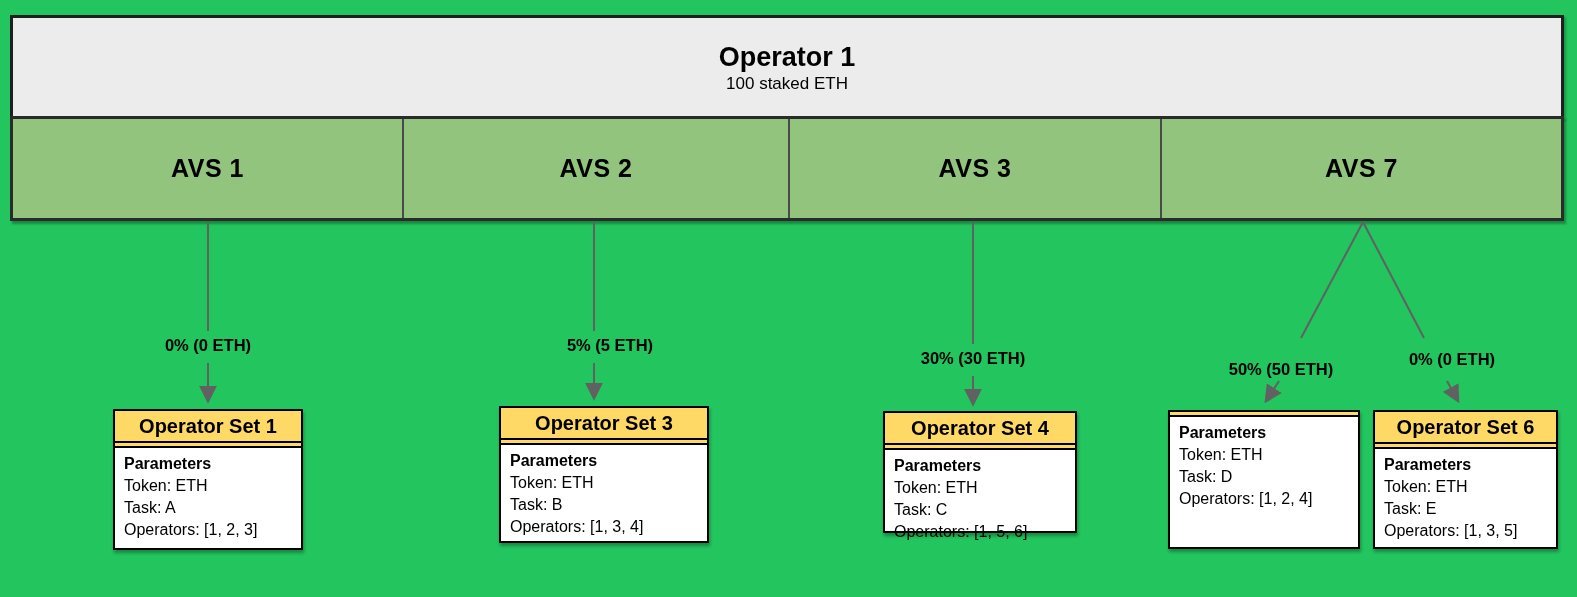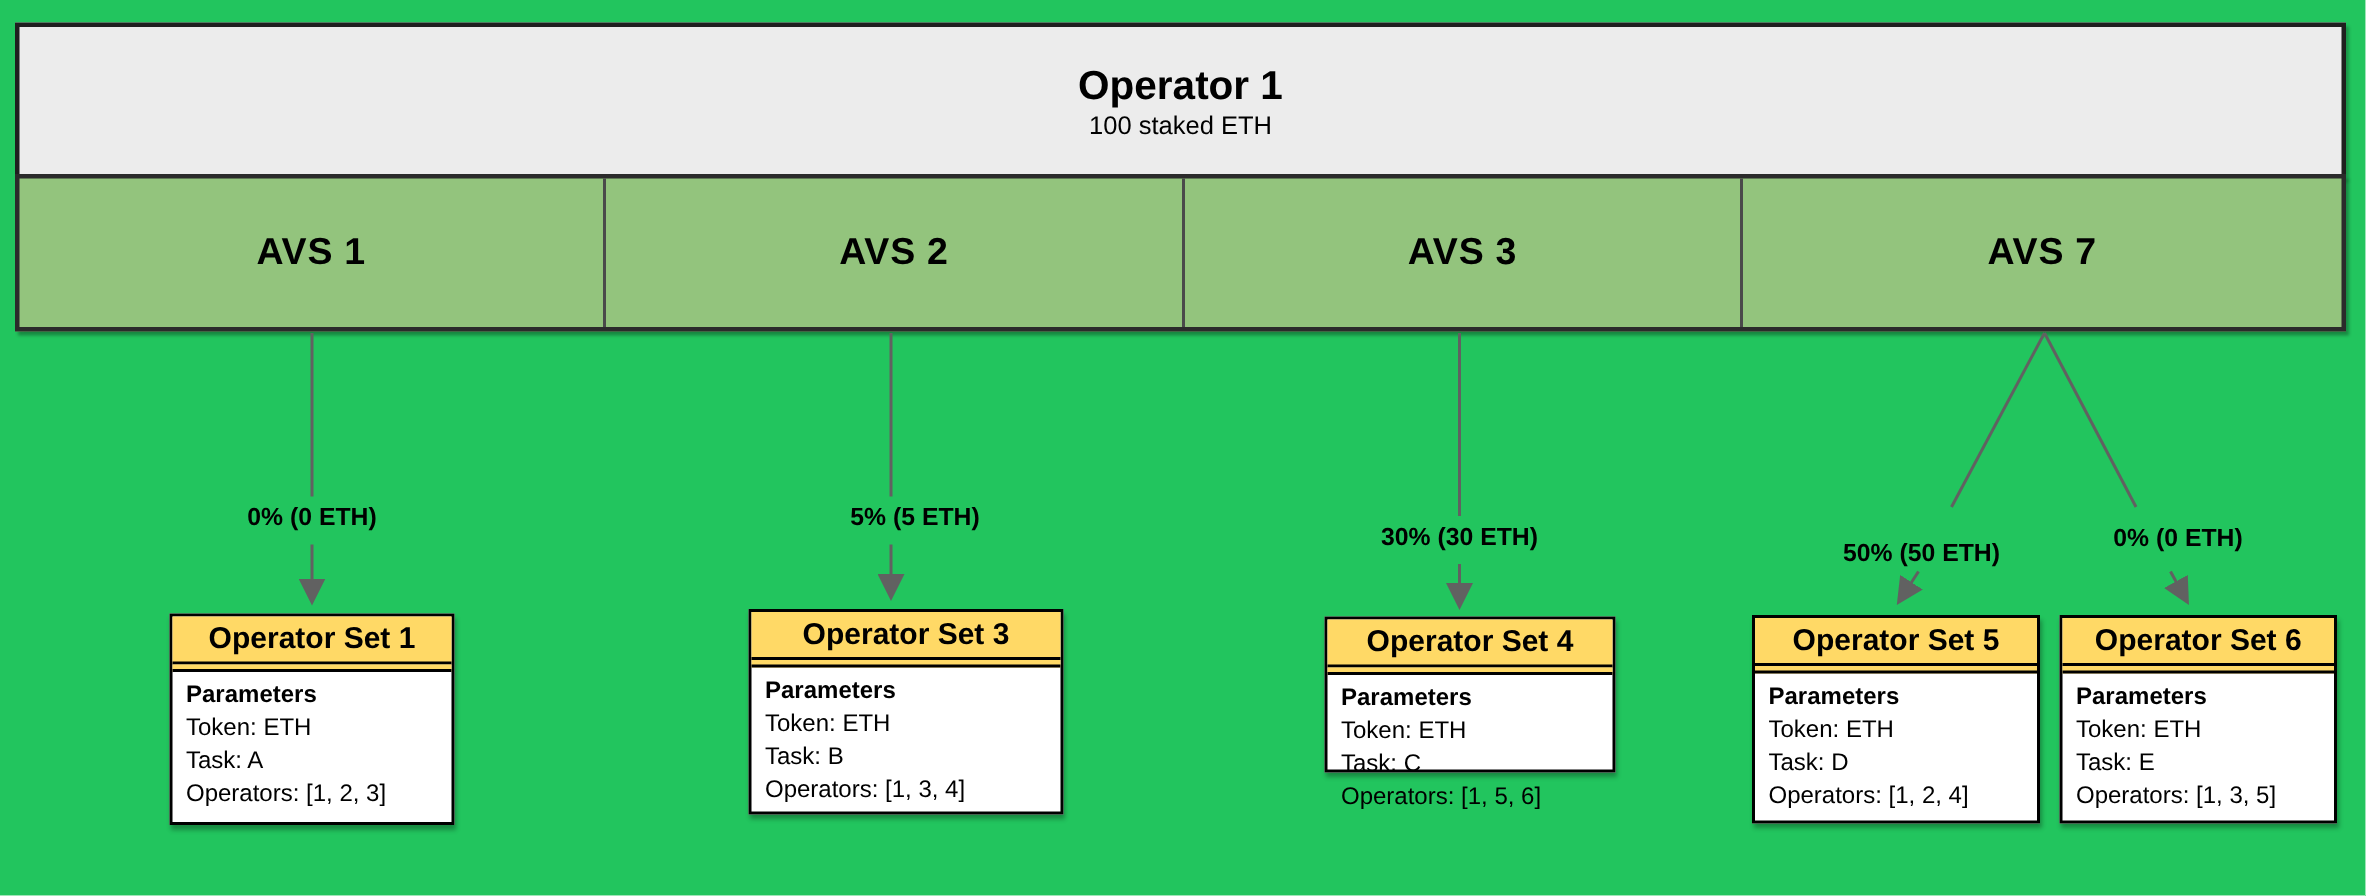--- a/index.html
+++ b/index.html
@@ -90,21 +90,21 @@
   
   .opset {
     position: absolute;
     box-sizing: border-box;
     background: #ffffff;
     border: 2px solid #000000;
     box-shadow: 1px 3px 3px rgba(0,0,0,0.3);
   }
   .opset-1 { left: 113px;  top: 409px; width: 190px; height: 141px; }
   .opset-3 { left: 499px;  top: 406px; width: 210px; height: 137px; }
-  .opset-4 { left: 883px;  top: 411px; width: 194px; height: 104px; }
+  .opset-4 { left: 883px;  top: 411px; width: 194px; height: 122px; }
   .opset-5 { left: 1168px; top: 410px; width: 192px; height: 139px; }
   .opset-6 { left: 1373px; top: 410px; width: 185px; height: 139px; }
 
   .opset-header {
     background: #FFD966;
     border-bottom: 2px solid #000000;
     text-align: center;
     font-size: 20px;
     font-weight: bold;
     padding: 4px 0 3px 0;
@@ -204,21 +204,20 @@
     <div class="opset-header-strip"></div>
     <div class="opset-body">
       <div class="param-heading">Parameters</div>
       <div>Token: ETH</div>
       <div>Task: C</div>
       <div>Operators: [1, 5, 6]</div>
     </div>
   </div>
 
   <div class="opset opset-5">
-    <div class="opset-header">Operator Set 5</div>
     <div class="opset-header-strip"></div>
     <div class="opset-body">
       <div class="param-heading">Parameters</div>
       <div>Token: ETH</div>
       <div>Task: D</div>
       <div>Operators: [1, 2, 4]</div>
     </div>
   </div>
 
   <div class="opset opset-6">

